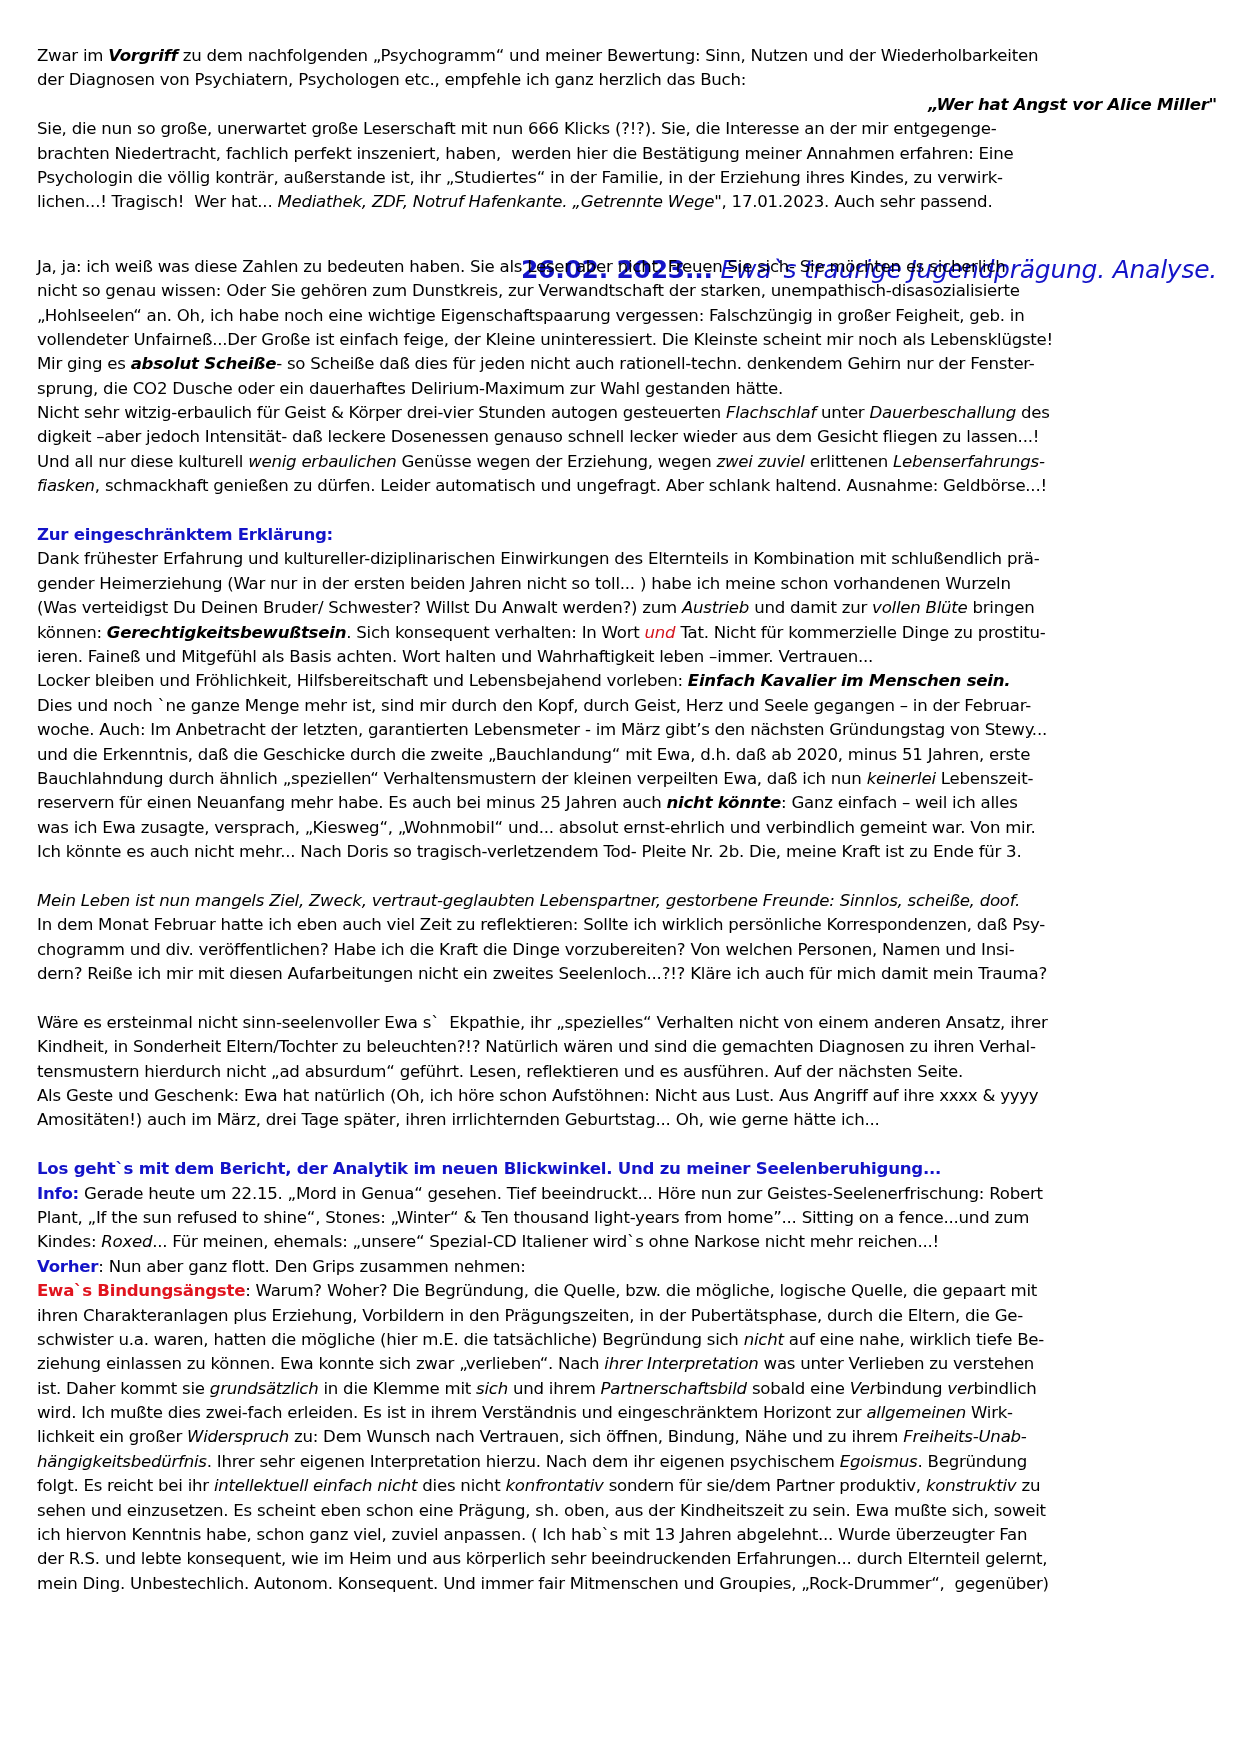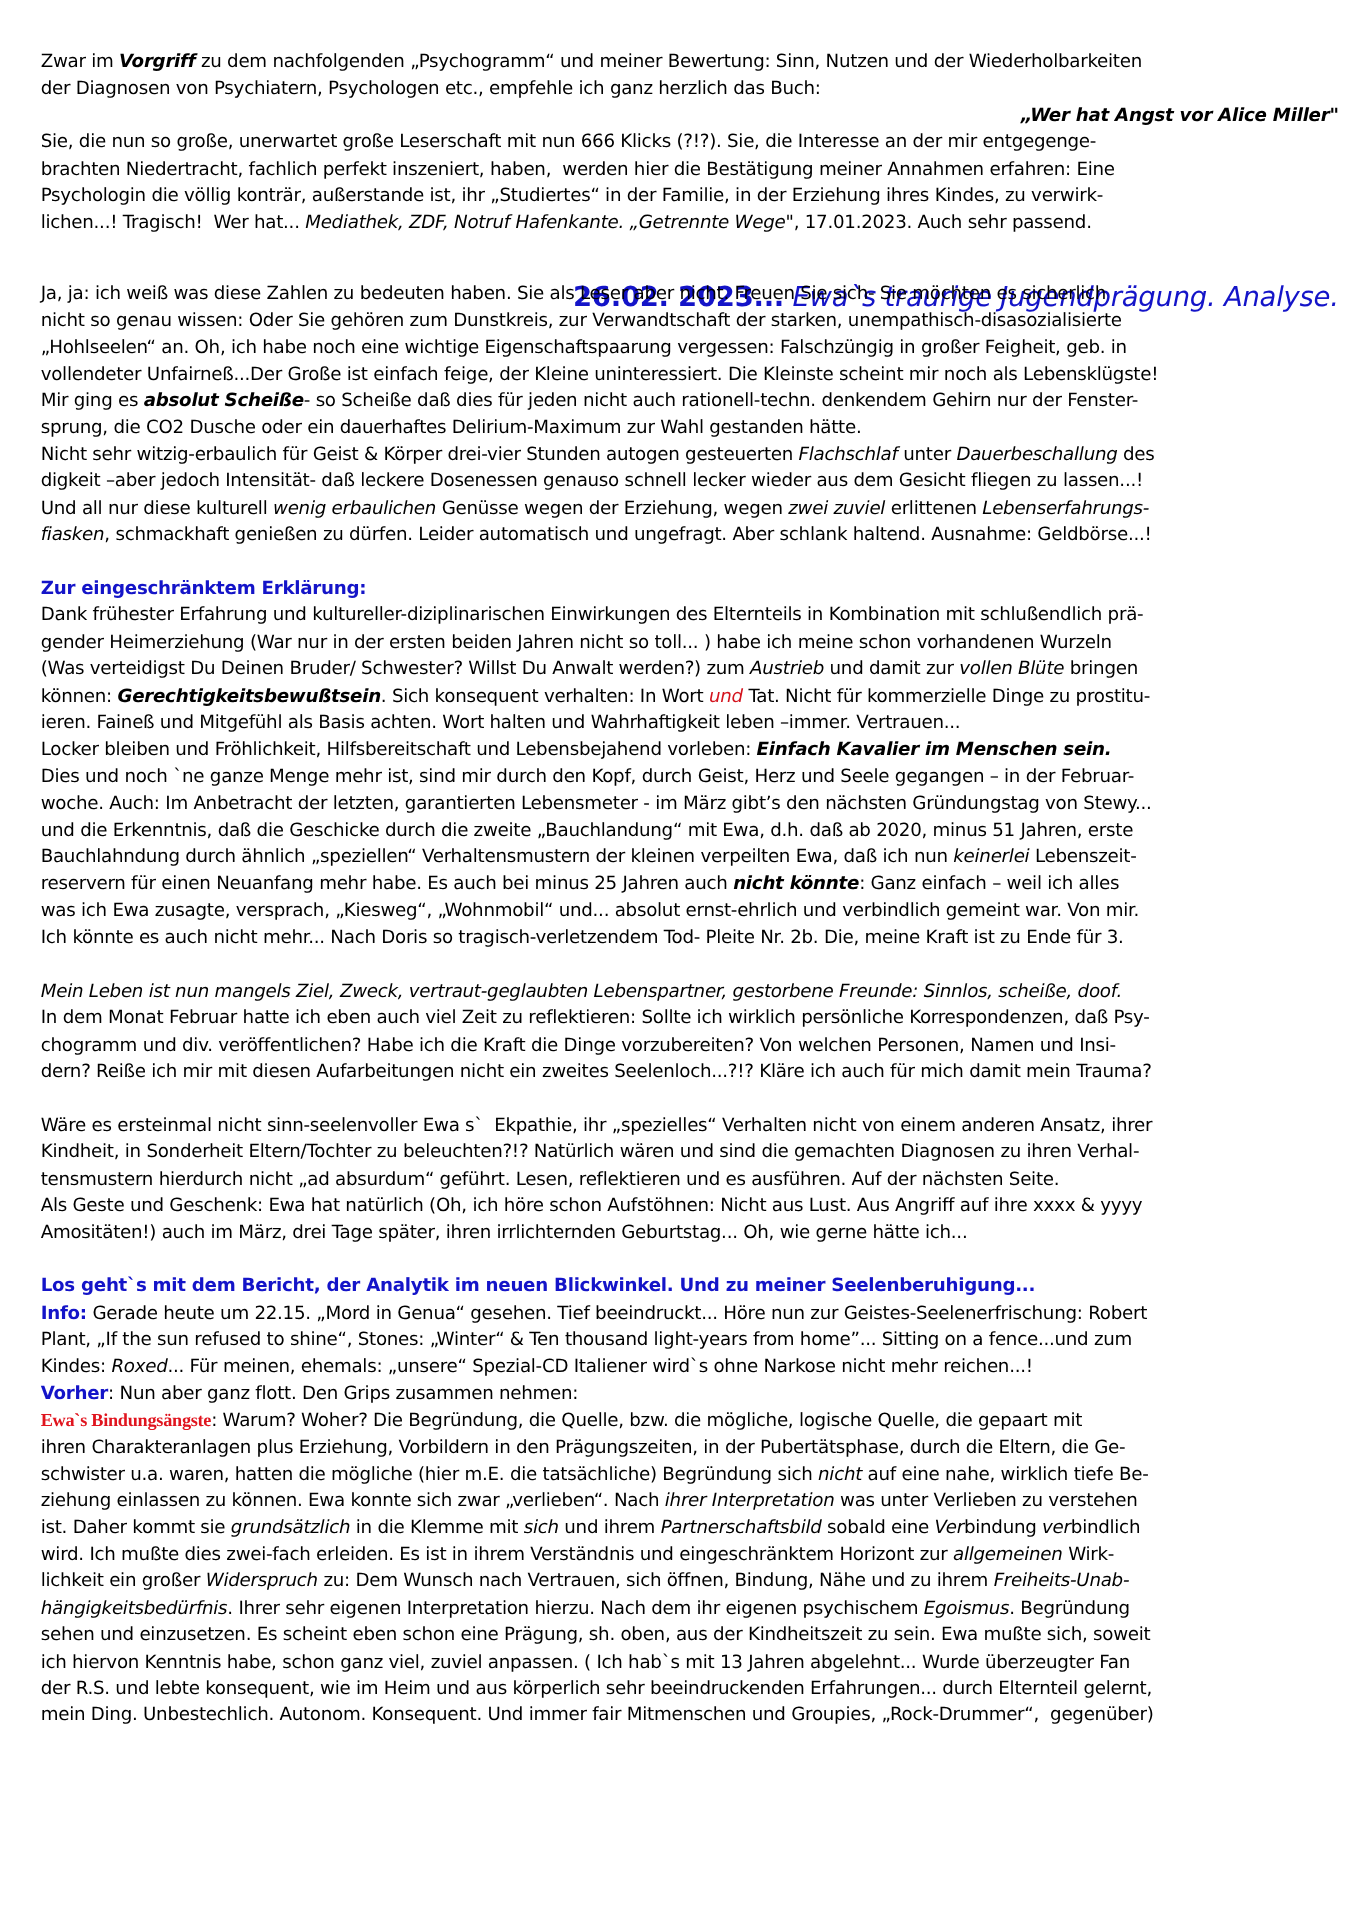--- a/index.html
+++ b/index.html
@@ -9,21 +9,21 @@
       font-family: "DejaVu Sans", sans-serif;
       font-size: 16.6px; color: #000;
       letter-spacing: -0.25px;
     }
     .line { height: 24.4px; line-height: 24.4px; white-space: pre; }
     .gap { height: 24.4px; }
     .center { text-align: right; }
     .b { font-weight: bold; }
     .i { font-style: italic; }
     .blue { color: #1414c8; }
-    .red { color: #e0141e; font-family: Liberation Serif, serif; }
+    .red { color: #e0141e; }
     .redi { color: #d4141e; }
     .big { font-size: 25px; }
     .h-title { height: 30px; line-height: 30px; margin-top: 10px; }
   </style>
 </head>
 <body>
 
 <div id="page">
   <div id="intro">
       <div class="line"><span>Zwar im </span><span class="b i">Vorgriff</span><span> zu dem nachfolgenden „Psychogramm“ und meiner Bewertung: Sinn, Nutzen und der Wiederholbarkeiten</span></div>
@@ -81,18 +81,19 @@
       <div class="line"><span>Kindes: </span><span class="i">Roxed</span><span>... Für meinen, ehemals: „unsere“ Spezial-CD Italiener wird`s ohne Narkose nicht mehr reichen...!</span></div>
       <div class="line"><span class="b blue">Vorher</span><span>: Nun aber ganz flott. Den Grips zusammen nehmen:</span></div>
       <div class="line"><span class="b red">Ewa`s Bindungsängste</span><span>: Warum? Woher? Die Begründung, die Quelle, bzw. die mögliche, logische Quelle, die gepaart mit</span></div>
       <div class="line"><span>ihren Charakteranlagen plus Erziehung, Vorbildern in den Prägungszeiten, in der Pubertätsphase, durch die Eltern, die Ge-</span></div>
       <div class="line"><span>schwister u.a. waren, hatten die mögliche (hier m.E. die tatsächliche) Begründung sich </span><span class="i">nicht</span><span> auf eine nahe, wirklich tiefe Be-</span></div>
       <div class="line"><span>ziehung einlassen zu können. Ewa konnte sich zwar „verlieben“. Nach </span><span class="i">ihrer Interpretation</span><span> was unter Verlieben zu verstehen</span></div>
       <div class="line"><span>ist. Daher kommt sie </span><span class="i">grundsätzlich</span><span> in die Klemme mit </span><span class="i">sich</span><span> und ihrem </span><span class="i">Partnerschaftsbild</span><span> sobald eine </span><span class="i">Ver</span><span>bindung </span><span class="i">ver</span><span>bindlich</span></div>
       <div class="line"><span>wird. Ich mußte dies zwei-fach erleiden. Es ist in ihrem Verständnis und eingeschränktem Horizont zur </span><span class="i">allgemeinen</span><span> Wirk-</span></div>
       <div class="line"><span>lichkeit ein großer </span><span class="i">Widerspruch</span><span> zu: Dem Wunsch nach Vertrauen, sich öffnen, Bindung, Nähe und zu ihrem </span><span class="i">Freiheits-Unab-</span></div>
       <div class="line"><span class="i">hängigkeitsbedürfnis</span><span>. Ihrer sehr eigenen Interpretation hierzu. Nach dem ihr eigenen psychischem </span><span class="i">Egoismus</span><span>. Begründung</span></div>
+      <div class="line"><span>folgt. Es reicht bei ihr </span><span class="i">intellektuell einfach nicht</span><span> dies nicht </span><span class="i">konfrontativ</span><span> sondern für sie/dem Partner produktiv, </span><span class="i">konstruktiv</span><span> zu</span></div>
       <div class="line"><span>sehen und einzusetzen. Es scheint eben schon eine Prägung, sh. oben, aus der Kindheitszeit zu sein. Ewa mußte sich, soweit</span></div>
       <div class="line"><span>ich hiervon Kenntnis habe, schon ganz viel, zuviel anpassen. ( Ich hab`s mit 13 Jahren abgelehnt... Wurde überzeugter Fan</span></div>
       <div class="line"><span>der R.S. und lebte konsequent, wie im Heim und aus körperlich sehr beeindruckenden Erfahrungen... durch Elternteil gelernt,</span></div>
       <div class="line"><span>mein Ding. Unbestechlich. Autonom. Konsequent. Und immer fair Mitmenschen und Groupies, „Rock-Drummer“,  gegenüber)</span></div>
     </div>
 </div>
 
 </body></html>

